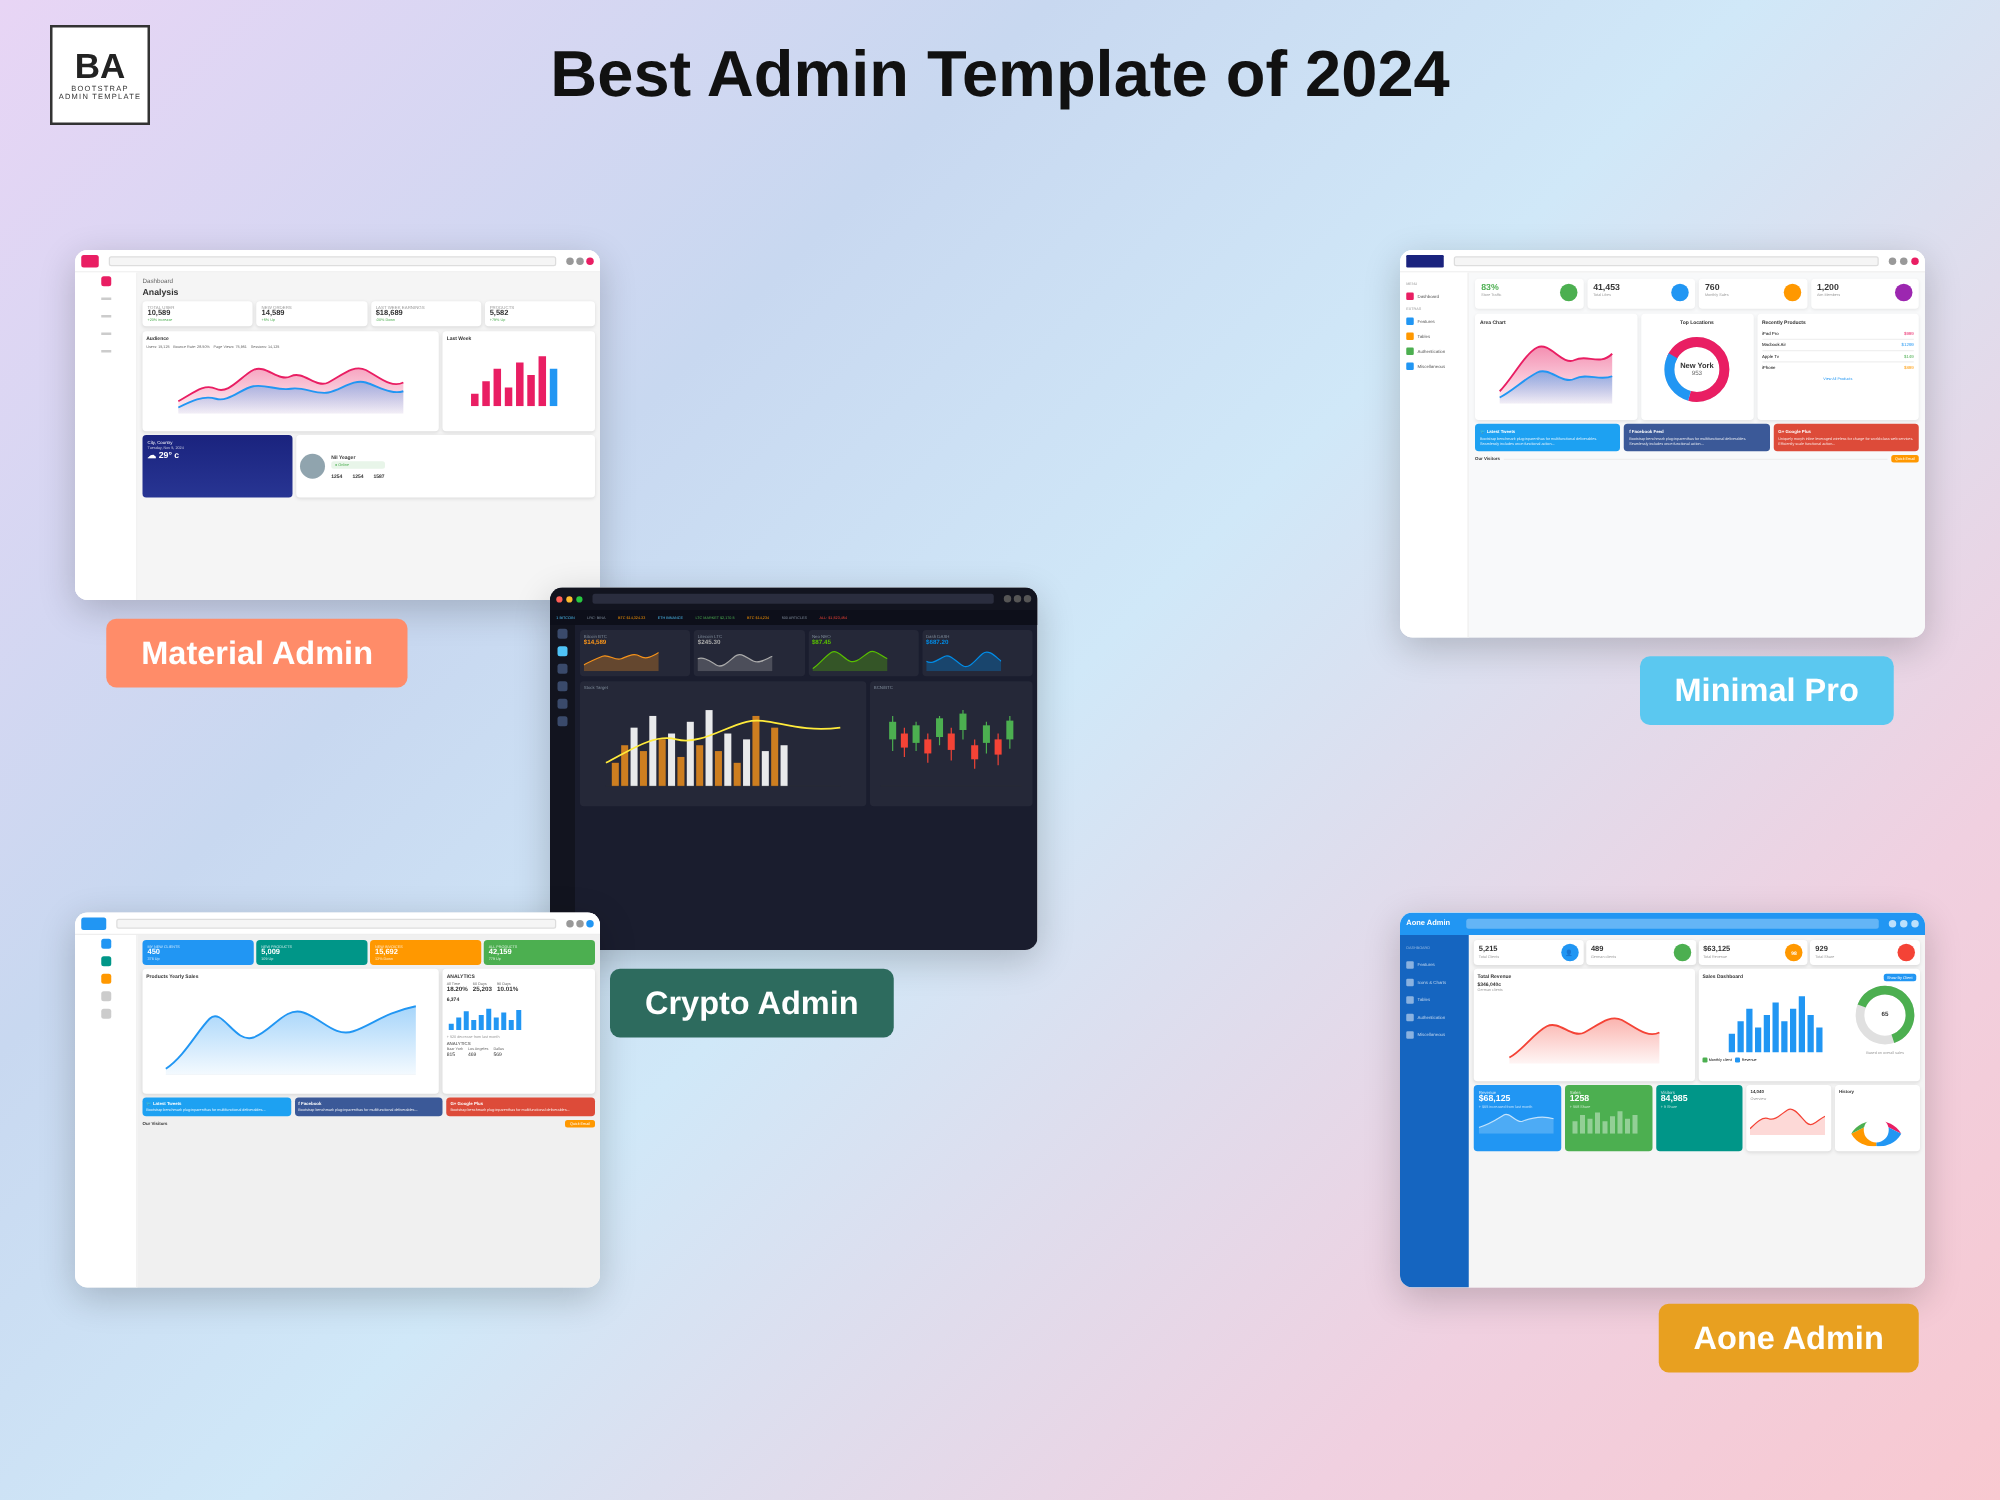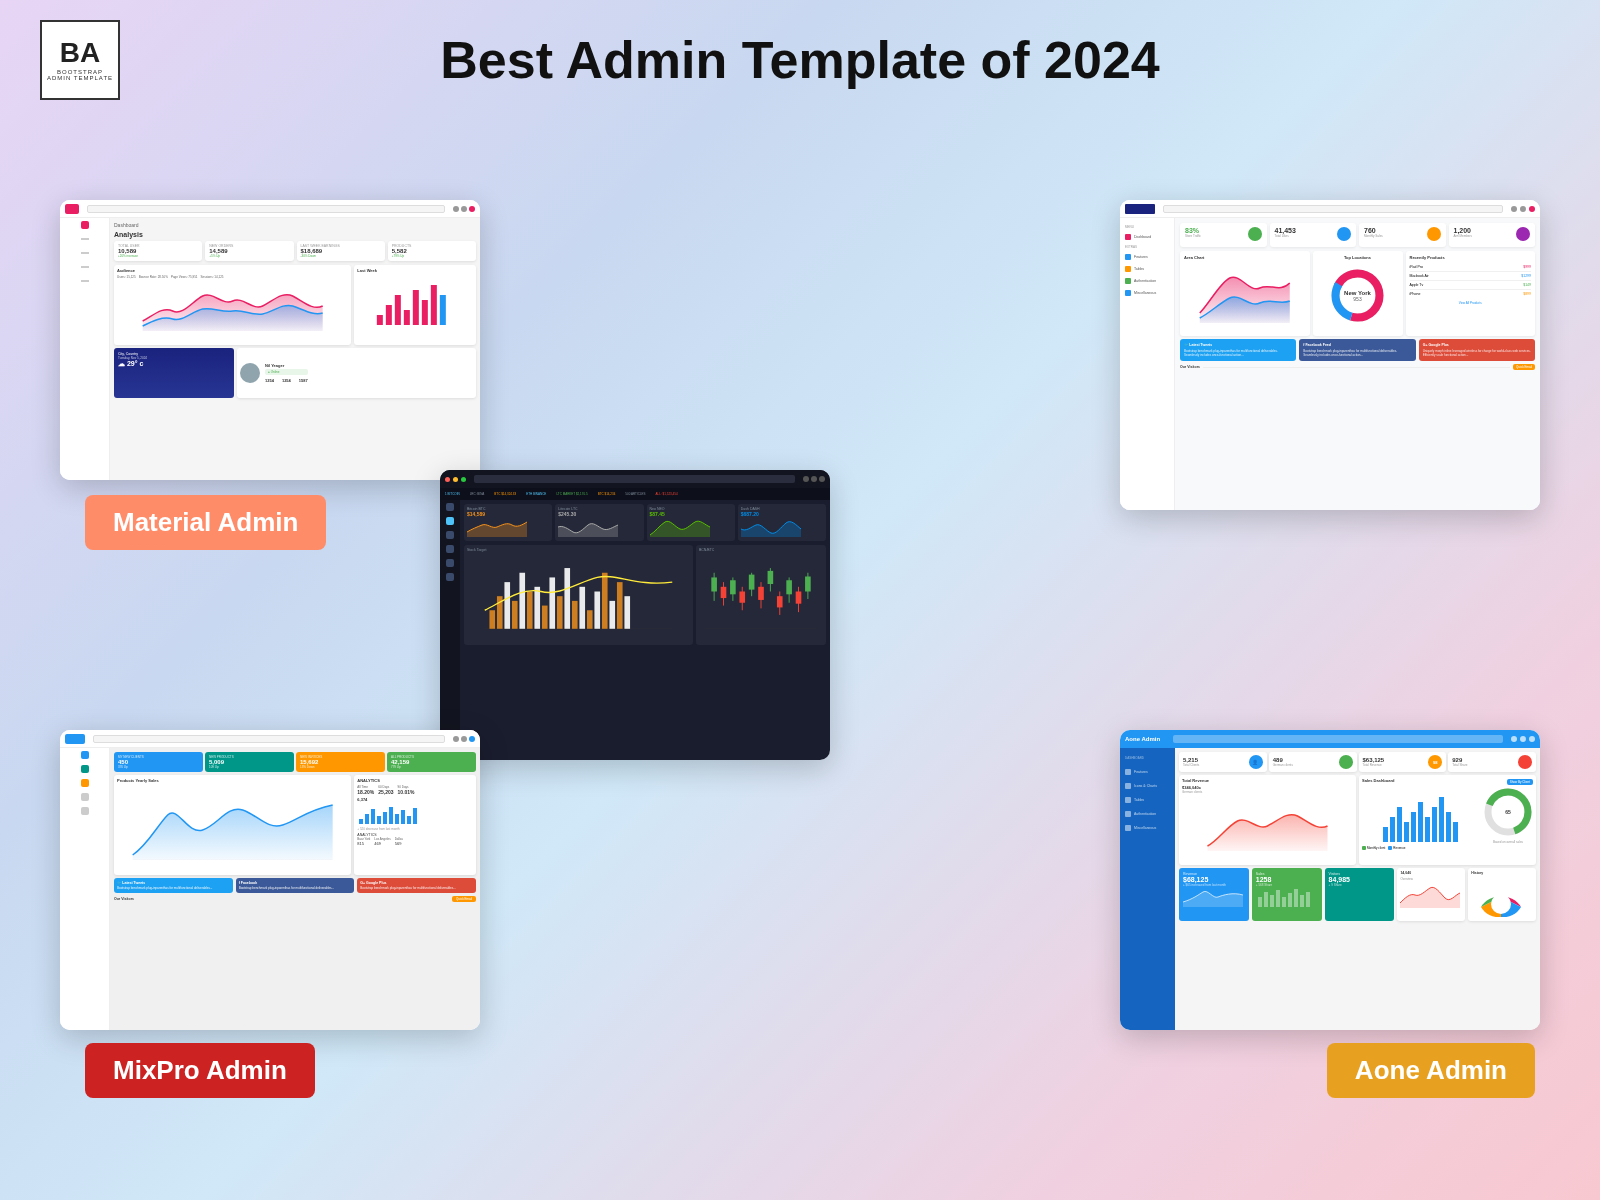--- a/index.html
+++ b/index.html
@@ -648,20 +648,21 @@
                 <rect x="107" y="24" width="6" height="16" fill="#4caf50"></rect>
                 <line x1="0" y1="80" x2="120" y2="80" stroke="#333" stroke-width="0.5"></line>
               </svg>
             </div>
           </div>
         </div>
       </div>
     </div>
   </div>
 
+  <div class="template-label crypto-admin-label" style="background:#2d6b5e; left:488px; top:665px;">Crypto Admin</div>
 
   <div class="template-card minimal-pro-card">
     <div class="min-admin">
       <div class="min-topbar">
         <div class="min-logo"></div>
         <div class="min-search"></div>
         <div class="min-icon"></div>
           <div class="min-icon"></div>
           <div class="min-icon" style="background:#e91e63;"></div>
       </div>
@@ -789,20 +790,21 @@
           <div style="display:flex; gap:3px; margin-top:3px; align-items:center;">
             <div style="font-size:3.5px; color:#333; font-weight:bold;">Our Visitors</div>
             <div style="flex:1; height:1px; background:#eee;"></div>
             <div style="font-size:3px; background:#ff9800; color:white; padding:1px 3px; border-radius:2px;">Quick Email</div>
           </div>
         </div>
       </div>
     </div>
   </div>
 
+  <div class="template-label minimal-pro-label" style="background:#5bc8f0; right:85px; top:415px;">Minimal Pro</div>
 
   <div class="template-card mixpro-admin-card">
     <div class="mix-admin">
       <div class="mix-topbar">
         <div class="mix-logo"></div>
         <div class="mix-search"></div>
         <div class="mix-icons">
           <div class="mix-ic"></div>
             <div class="mix-ic"></div>
             <div class="mix-ic" style="background:#2196f3;"></div>
@@ -914,21 +916,20 @@
           </div>
           <div style="display:flex; justify-content:space-between; align-items:center; margin-top:3px;">
             <div style="font-size:3.5px; color:#333; font-weight:bold;">Our Visitors</div>
             <div style="font-size:3px; background:#ff9800; color:white; padding:1px 4px; border-radius:2px;">Quick Email</div>
           </div>
         </div>
       </div>
     </div>
   </div>
 
-  <div class="template-label mixpro-admin-label" style="background:#cc2222; left:85px; top:933px;">MixPro Admin</div>
 
   <div class="template-card aone-admin-card">
     <div class="aone-admin">
       <div class="aone-topbar">
         <div class="aone-logo">Aone Admin</div>
         <div class="aone-search"></div>
         <div class="aone-ic"></div>
           <div class="aone-ic"></div>
           <div class="aone-ic"></div>
       </div>

